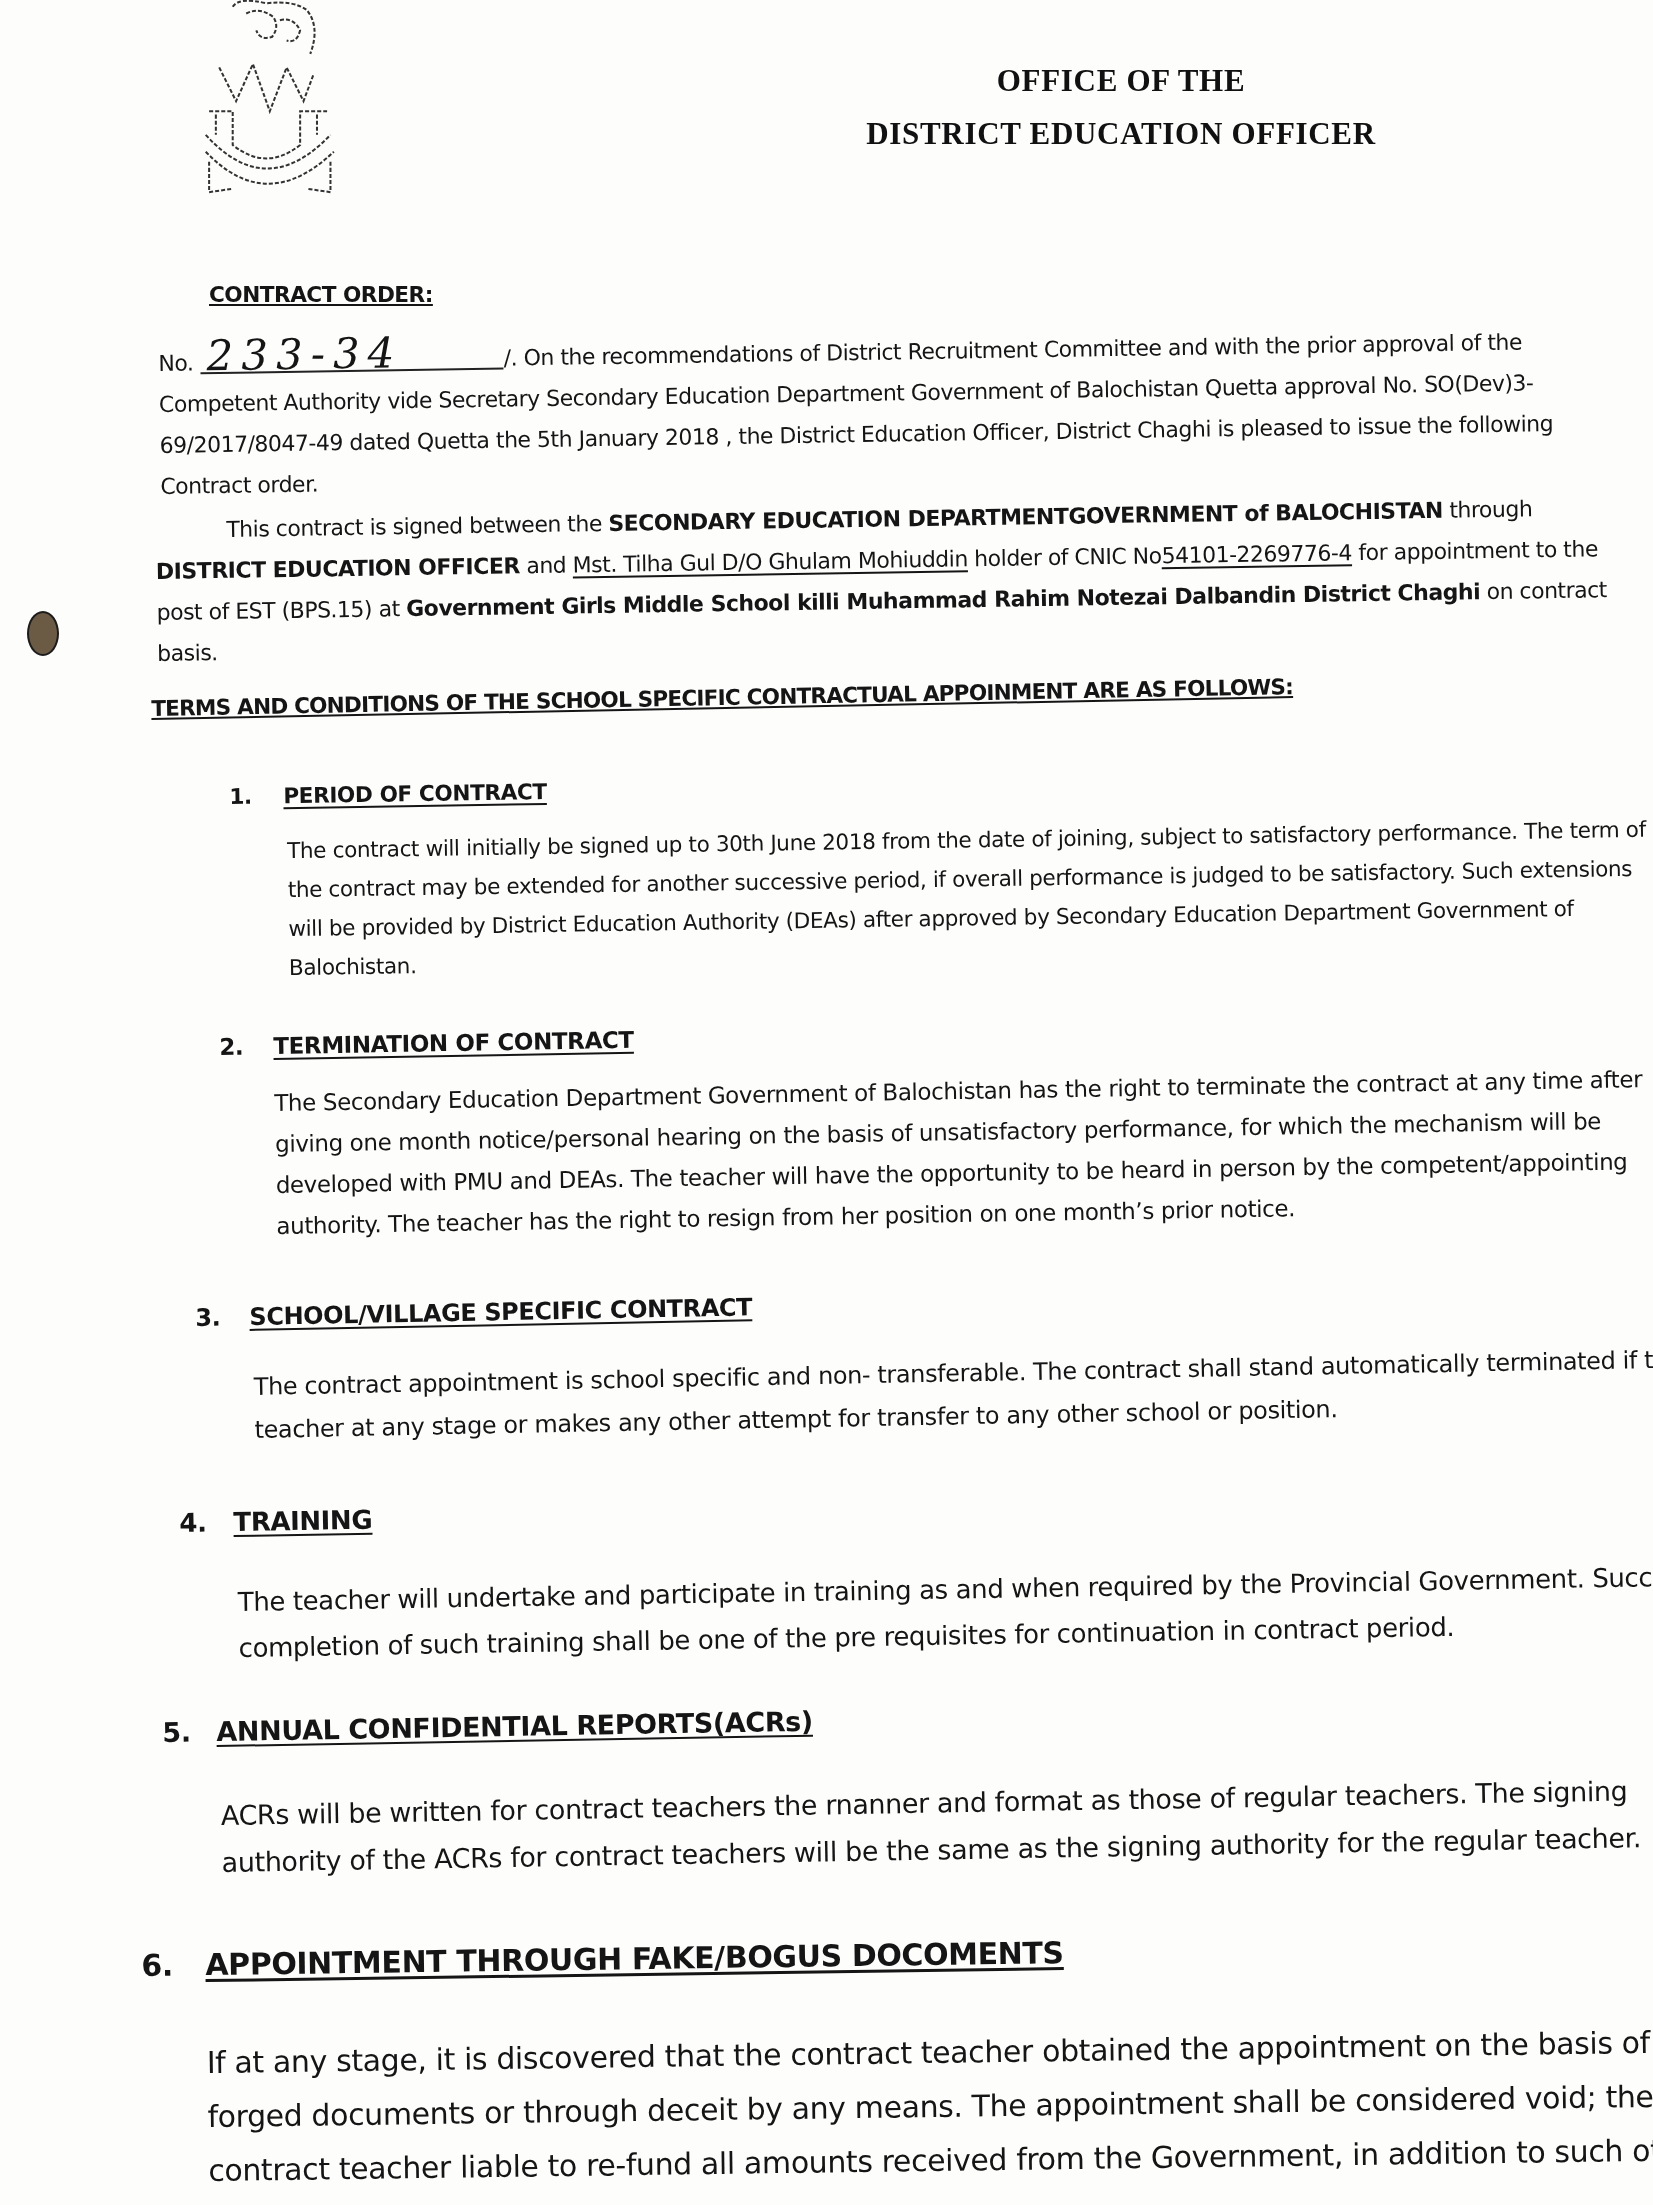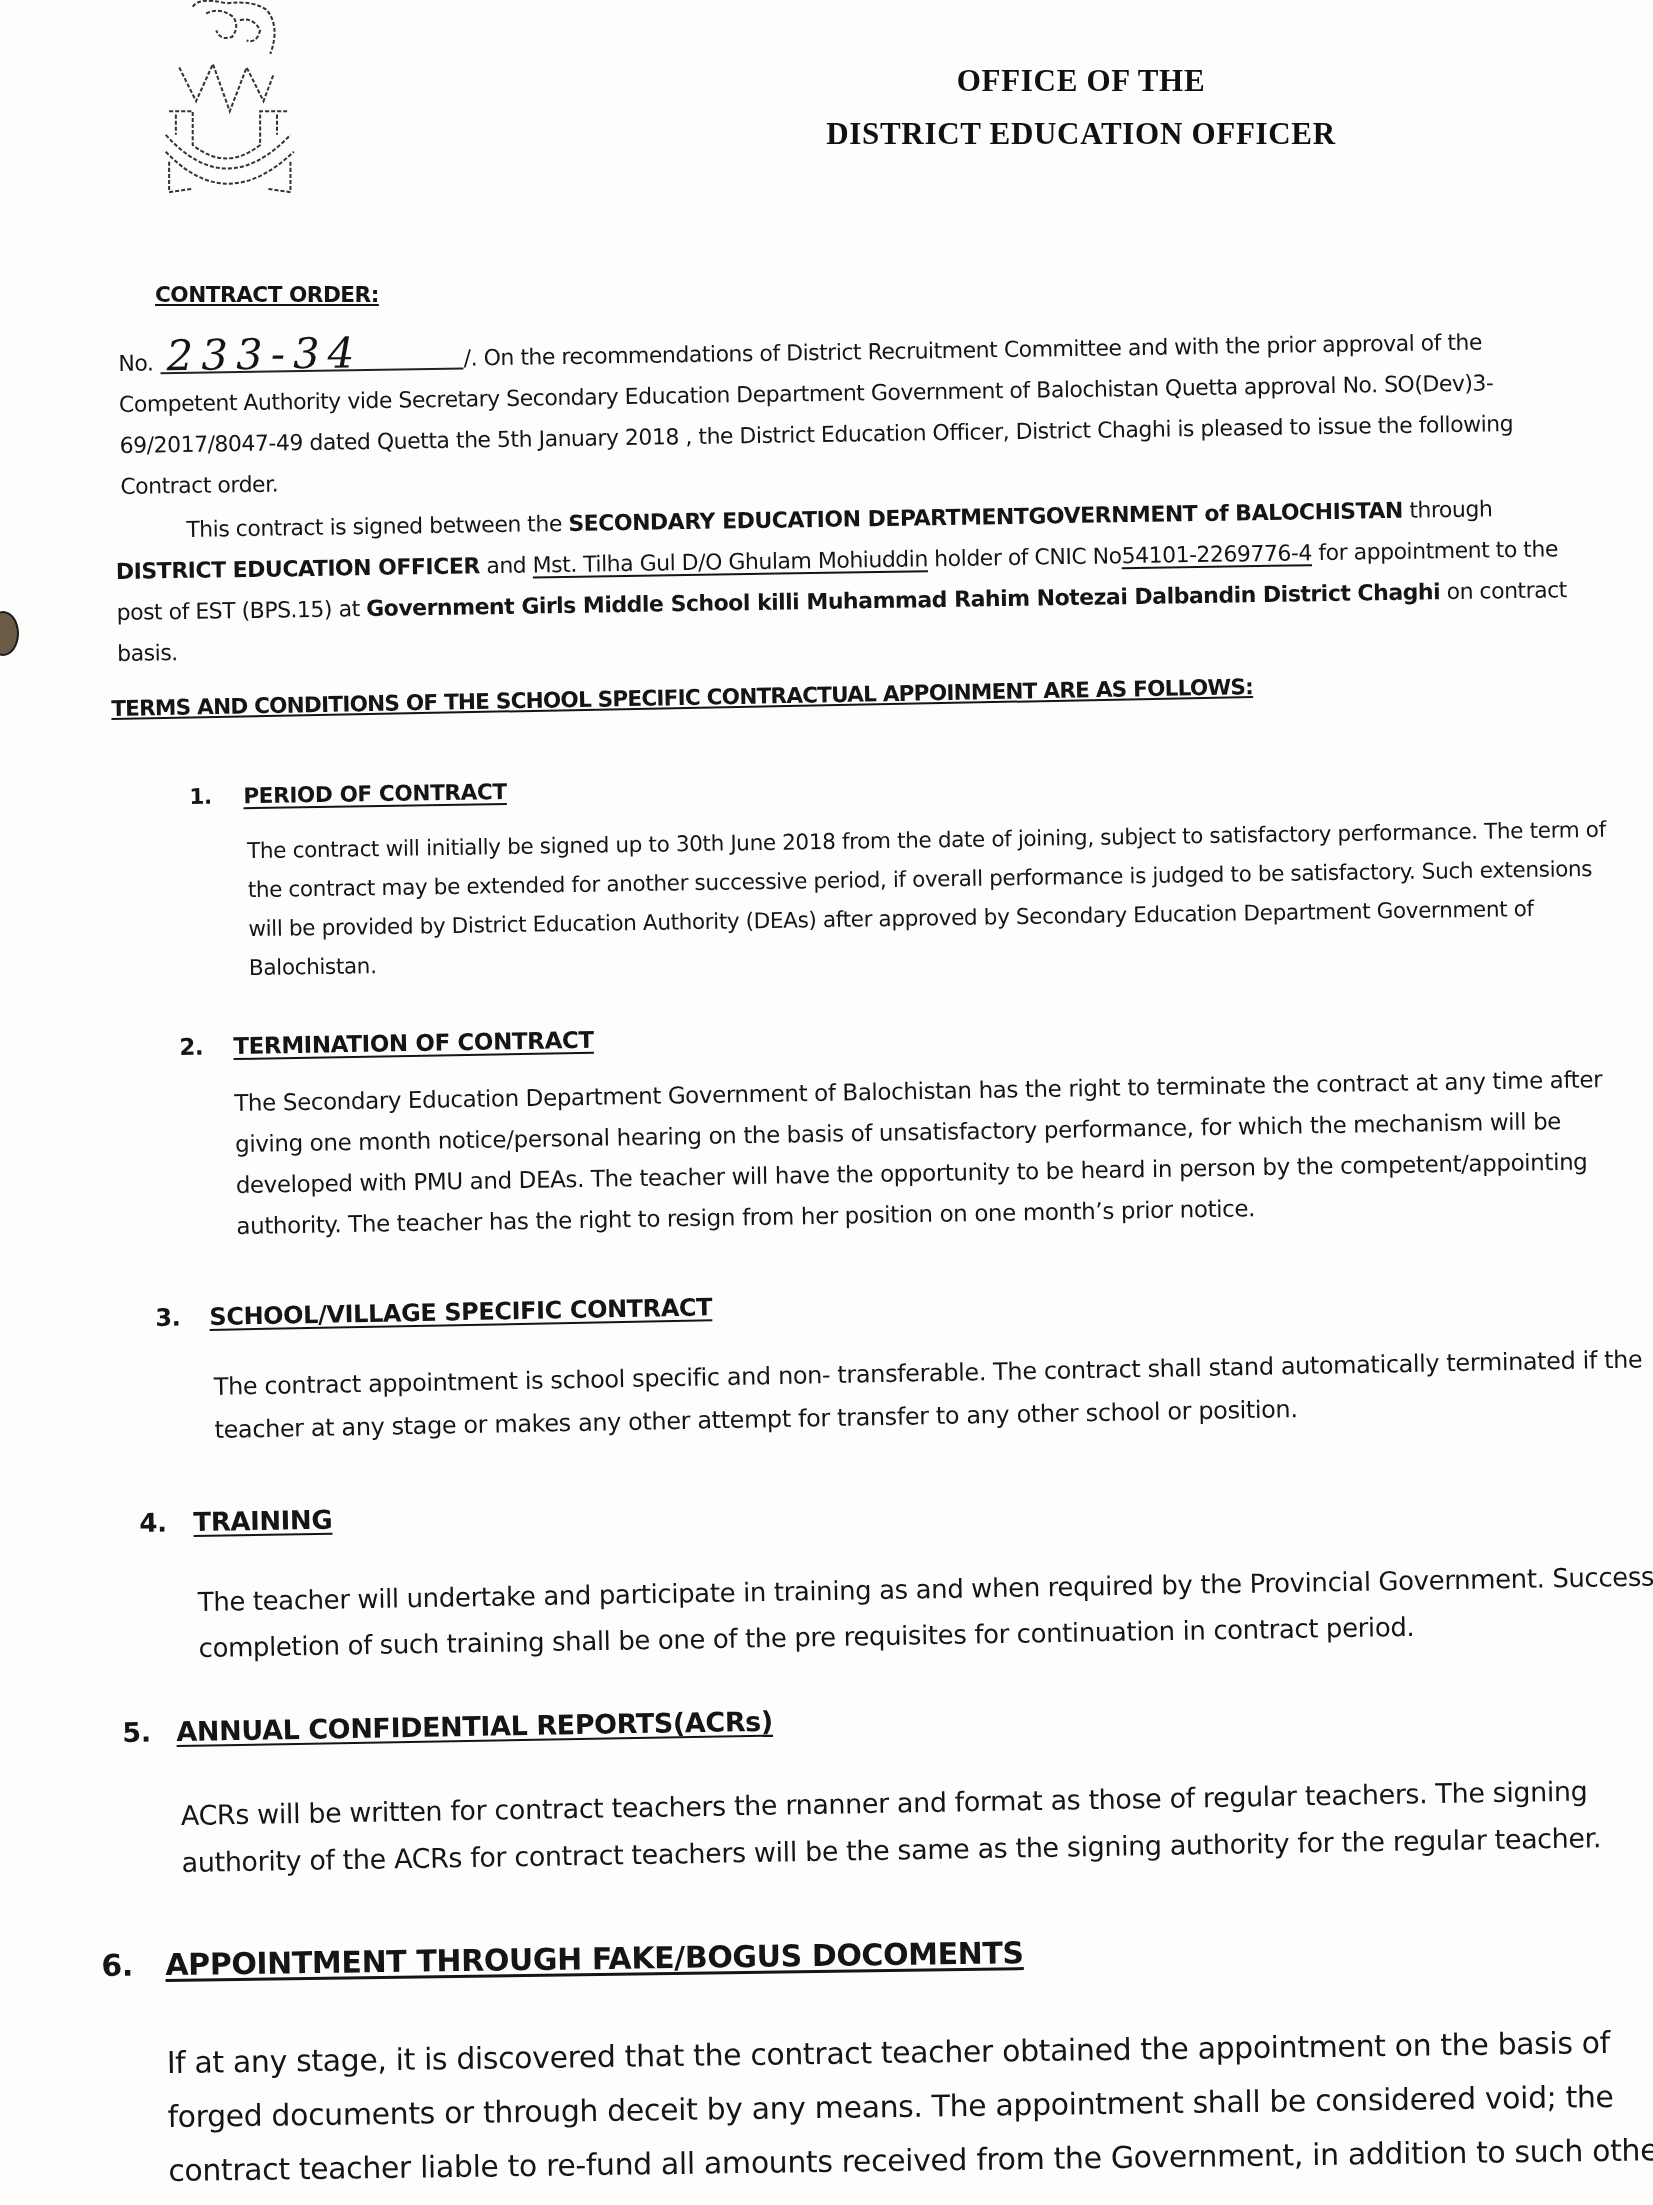--- a/index.html
+++ b/index.html
@@ -3,21 +3,21 @@
 <meta charset="utf-8">
 <style>
   html, body { margin: 0; padding: 0; }
   body {
     width: 1654px; height: 2205px; overflow: hidden;
     background: #fdfdfc;
     font-family: "Liberation Sans", sans-serif;
     color: #151515;
     position: relative;
   }
-  .page { position: absolute; inset: 0; }
+  .page { position: absolute; inset: 0; margin-left: 40px; }
   .logo {
     position: absolute; left: 152px; top: 0; width: 223px; height: 209px;
   }
   .header {
     position: absolute; left: 777px; top: 54px; width: 608px;
     text-align: center;
     font-family: "Liberation Serif", serif;
     color: #111;
   }
   .header .line {
@@ -26,21 +26,21 @@
   .header .dated {
     font-size: 31px; font-weight: normal; line-height: 53px; margin-top: 0;
   }
   .header .handwritten {
     font-family: "DejaVu Serif", serif; font-style: italic;
     border-bottom: 1.4px solid #222; padding: 0 4px; font-size: 31px;
   }
   .u { text-decoration: underline; text-underline-offset: 4px; }
   .b { font-weight: bold; }
   .co-title {
-    position: absolute; left: 155px; top: 282px;
+    position: absolute; left: 169px; top: 282px;
     font-family: "DejaVu Sans", sans-serif; font-size: 21.6px; font-weight: bold;
     text-decoration: underline; letter-spacing: -0.5px; text-align: center;
   }
   .para { position: absolute; font-family: "DejaVu Sans", sans-serif; letter-spacing: -0.5px; }
   .p-no { left: 118px; top: 341px; width: 1446px; font-size: 22px; line-height: 41px; transform: rotate(-0.9deg); transform-origin: left top; }
   .p-no .num {
     display: inline-block; font-family: "DejaVu Serif", serif; font-style: italic;
     font-size: 42px; width: 297px; border-bottom: 2px solid #222; line-height: 32px;
     padding-left: 6.8px; letter-spacing: 8px;
   }

